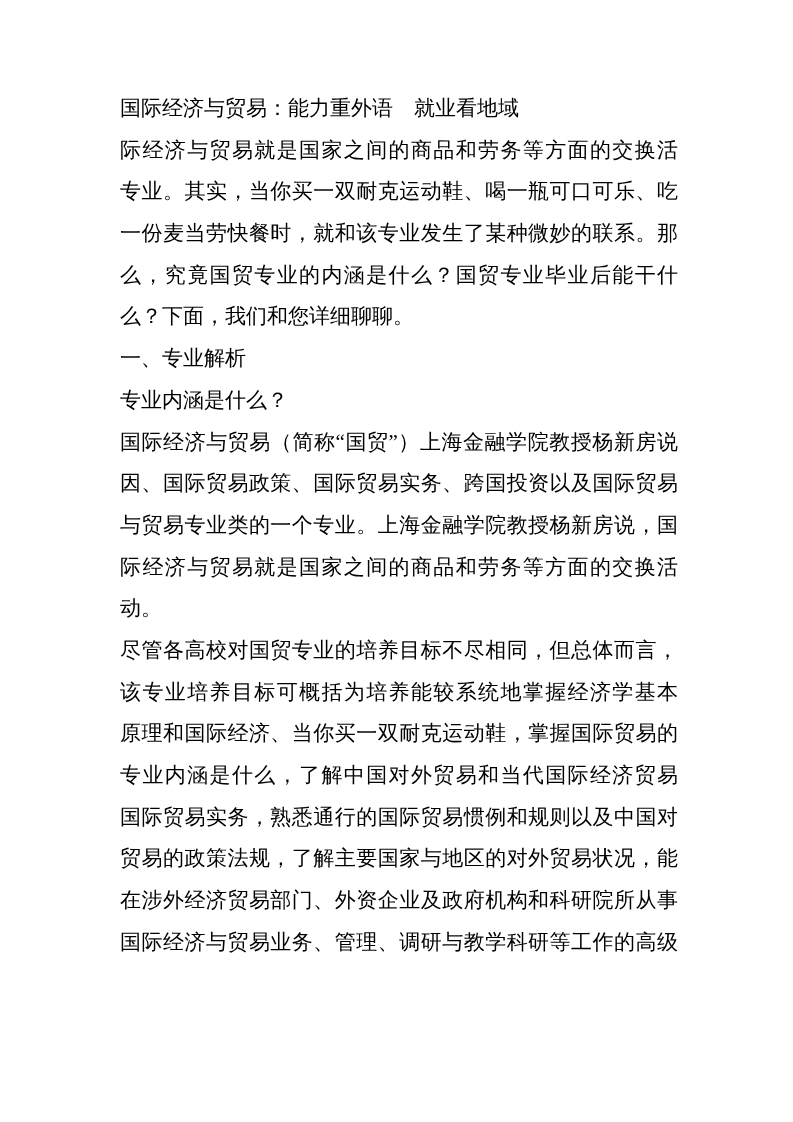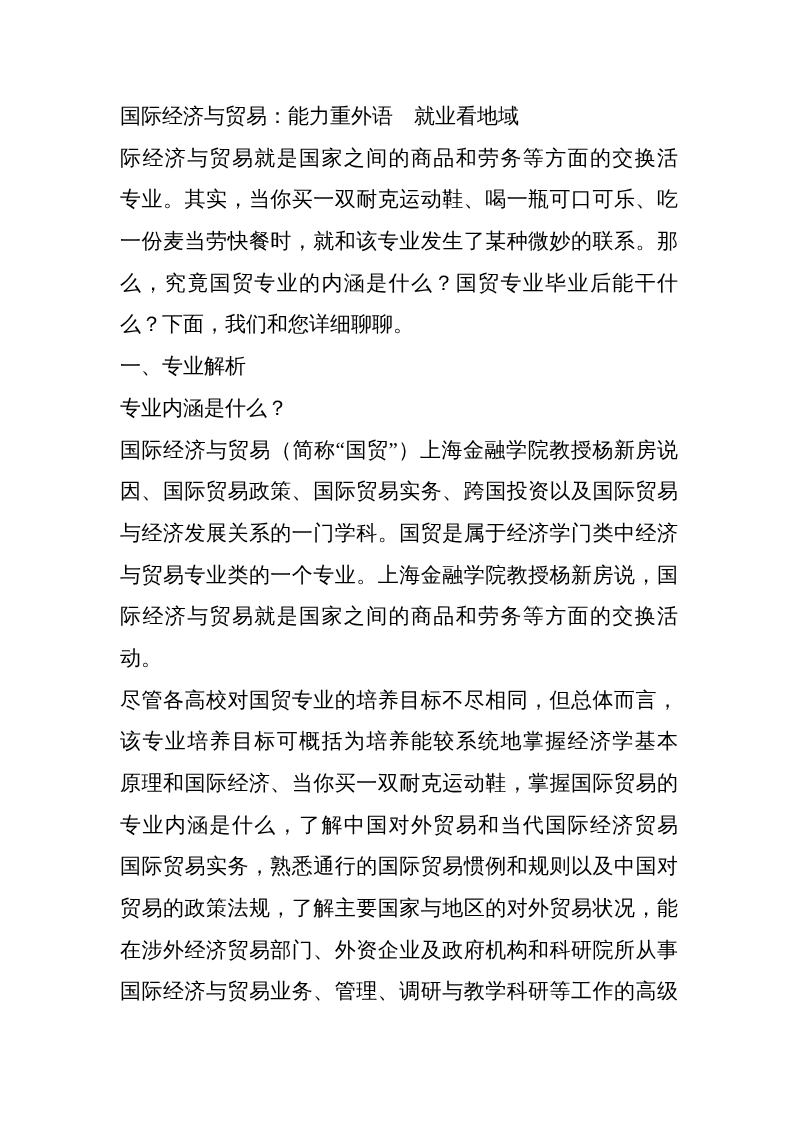--- a/index.html
+++ b/index.html
@@ -13,21 +13,21 @@
     width: 793px;
     height: 1122px;
     background: #ffffff;
     font-family: "Liberation Serif", "DejaVu Serif", serif;
     color: #000000;
     overflow: hidden;
   }
   .text-block {
     position: absolute;
     left: 120px;
-    top: 96px;
+    top: 88px;
     width: 558px;
     font-size: 21px;
     line-height: 41.7px;
   }
   .line {
     height: 41.7px;
     overflow: hidden;
     white-space: nowrap;
     text-align: left;
   }
@@ -50,21 +50,20 @@
     <div class="line j">专业。其实，当你买一双耐克运动鞋、喝一瓶可口可乐、吃</div>
     <div class="line j">一份麦当劳快餐时，就和该专业发生了某种微妙的联系。那</div>
     <div class="line j">么，究竟国贸专业的内涵是什么？国贸专业毕业后能干什</div>
     <div class="line">么？下面，我们和您详细聊聊。</div>
 
     <div class="line">一、专业解析</div>
     <div class="line">专业内涵是什么？</div>
 
     <div class="line j">国际经济与贸易（简称“国贸”）上海金融学院教授杨新房说</div>
     <div class="line j">因、国际贸易政策、国际贸易实务、跨国投资以及国际贸易</div>
-    <div class="line j">与经济发展关系的一门学科。国贸是属于经济学门类中经济</div>
     <div class="line j">与贸易专业类的一个专业。上海金融学院教授杨新房说，国</div>
     <div class="line j">际经济与贸易就是国家之间的商品和劳务等方面的交换活</div>
     <div class="line">动。</div>
 
     <div class="line j">尽管各高校对国贸专业的培养目标不尽相同，但总体而言，</div>
     <div class="line j">该专业培养目标可概括为培养能较系统地掌握经济学基本</div>
     <div class="line j">原理和国际经济、当你买一双耐克运动鞋，掌握国际贸易的基</div>
     <div class="line j">专业内涵是什么，了解中国对外贸易和当代国际经济贸易</div>
     <div class="line j">国际贸易实务，熟悉通行的国际贸易惯例和规则以及中国对外</div>
     <div class="line j">贸易的政策法规，了解主要国家与地区的对外贸易状况，能</div>

